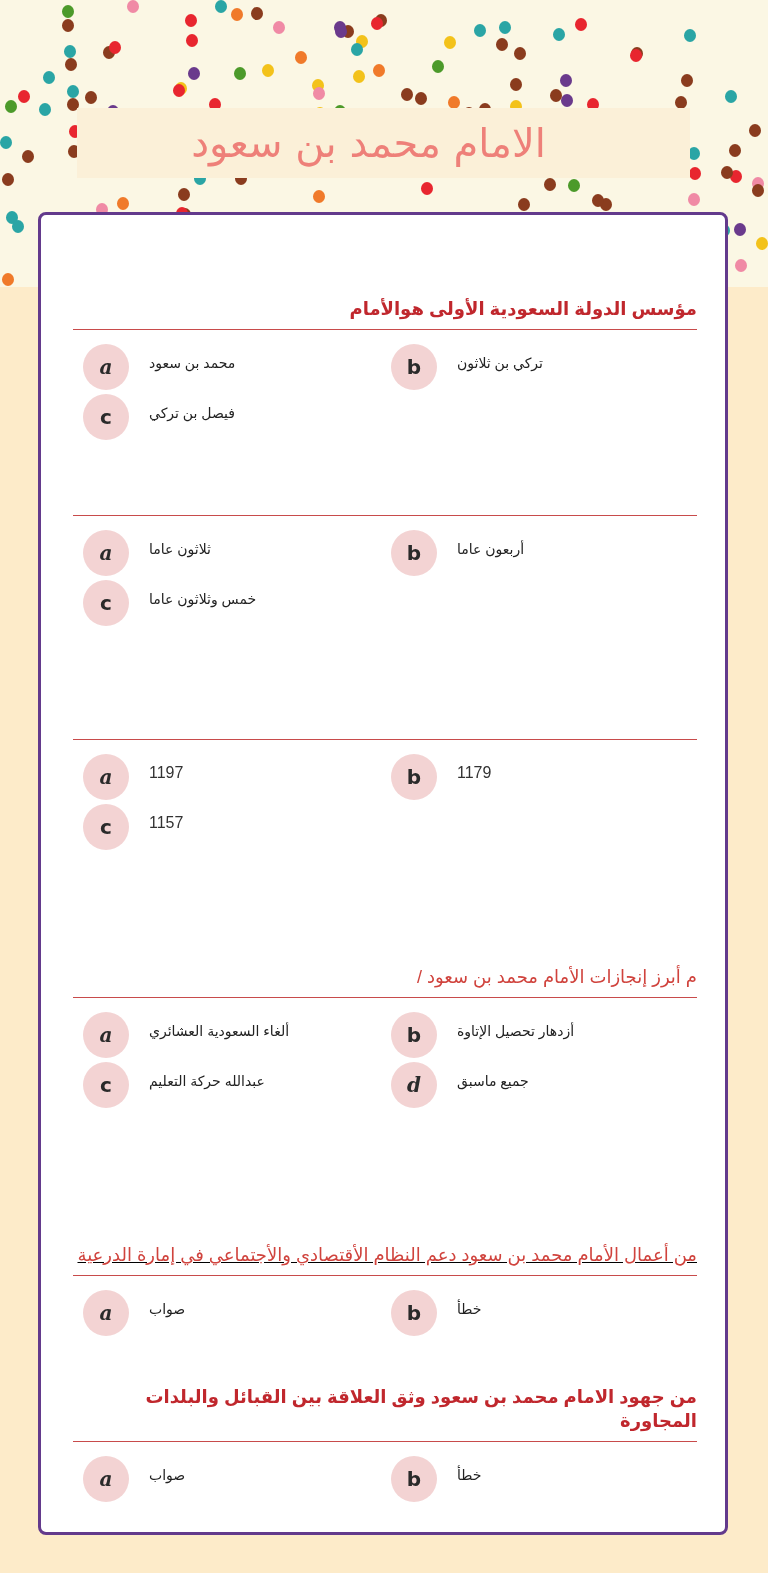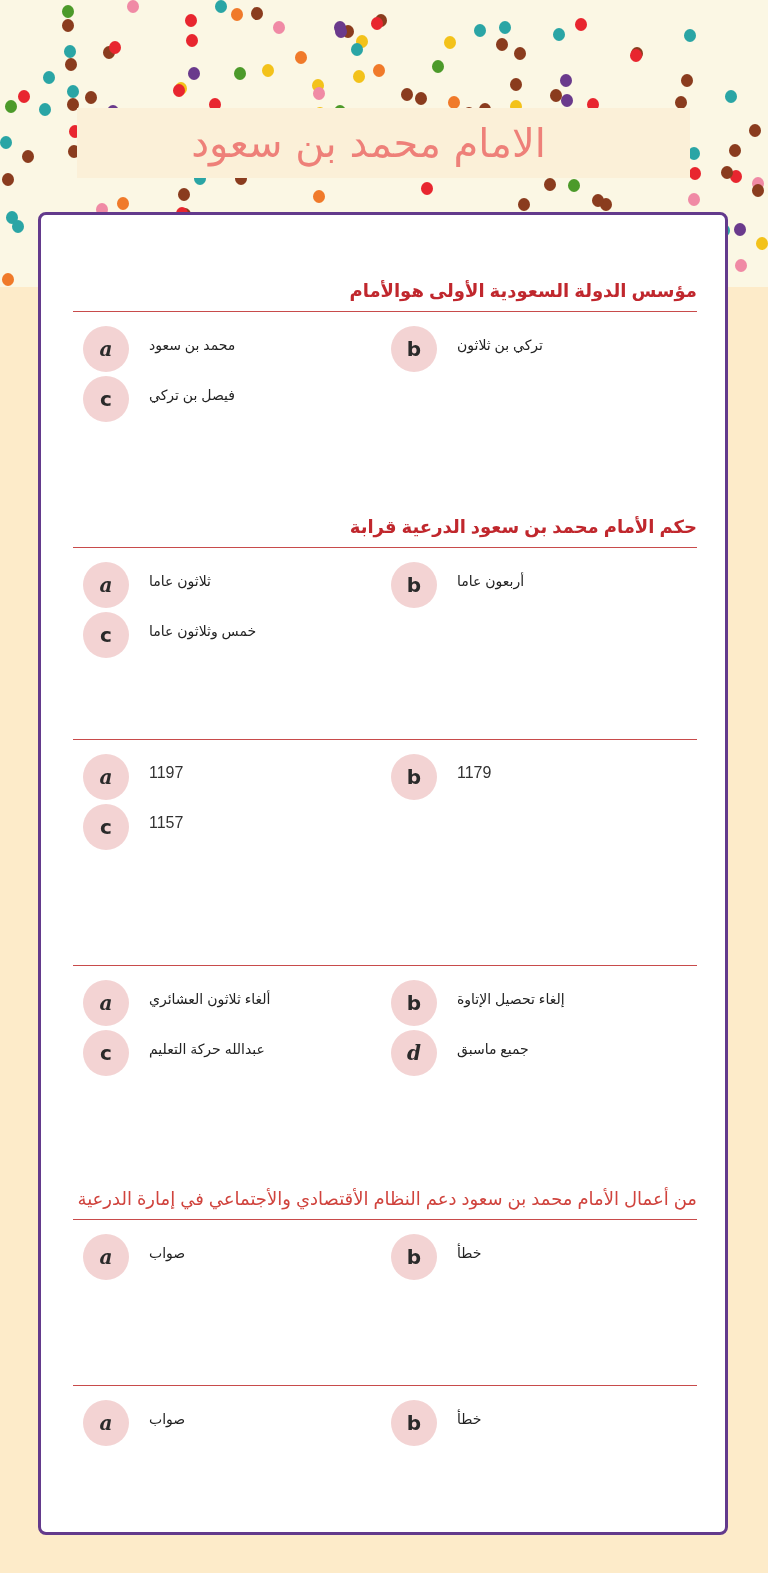--- a/index.html
+++ b/index.html
@@ -219,41 +219,40 @@
     <span class="dot" style="left: 2px; top: 273px; background: rgb(240, 122, 42);"></span>
     <span class="dot" style="left: 188px; top: 67px; background: rgb(106, 58, 140);"></span>
   </div>
 
 <div class="title-banner">
   <span class="title-text">الامام محمد بن سعود</span>
 </div>
 
 <div class="card">
 
-  <div class="question" style="top:64px;">
+  <div class="question" style="top:82px;">
     <div class="q-text">مؤسس الدولة السعودية الأولى هوالأمام</div>
     <div class="q-rule"></div>
     <div class="options">
       <div class="option" style="left:10px; top:0;">
         <span class="badge italic">a</span>
         <span class="opt-text">محمد بن سعود</span>
       </div>
       <div class="option" style="left:318px; top:0;">
         <span class="badge">b</span>
         <span class="opt-text">تركي بن ثلاثون</span>
       </div>
       <div class="option" style="left:10px; top:50px;">
         <span class="badge">c</span>
         <span class="opt-text">فيصل بن تركي</span>
       </div>
     </div>
   </div>
 
   <div class="question" style="top:300px;">
-    <div class="q-text">حكم الأمام محمد بن سعود الدرعية قرابة</div>
     <div class="q-rule"></div>
     <div class="options">
       <div class="option" style="left:10px; top:0;">
         <span class="badge italic">a</span>
         <span class="opt-text">ثلاثون عاما</span>
       </div>
       <div class="option" style="left:318px; top:0;">
         <span class="badge">b</span>
         <span class="opt-text">أربعون عاما</span>
       </div>
@@ -276,57 +275,59 @@
         <span class="opt-text num">1179</span>
       </div>
       <div class="option" style="left:10px; top:50px;">
         <span class="badge">c</span>
         <span class="opt-text num">1157</span>
       </div>
     </div>
   </div>
 
   <div class="question" style="top:750px;">
-    <div class="q-rule"></div>
-    <div class="options">
-      <div class="option" style="left:10px; top:0;">
-        <span class="badge italic">a</span>
-        <span class="opt-text">ألغاء ثلاثون العشائري</span>
-      </div>
-      <div class="option" style="left:318px; top:0;">
-        <span class="badge">b</span>
-        <span class="opt-text">إلغاء تحصيل الإتاوة</span>
+    <div class="q-text normal">م أبرز إنجازات الأمام محمد بن سعود /</div>
+    <div class="q-rule"></div>
+    <div class="options">
+      <div class="option" style="left:10px; top:0;">
+        <span class="badge italic">a</span>
+        <span class="opt-text">ألغاء السعودية العشائري</span>
+      </div>
+      <div class="option" style="left:318px; top:0;">
+        <span class="badge">b</span>
+        <span class="opt-text">أزدهار تحصيل الإتاوة</span>
       </div>
       <div class="option" style="left:10px; top:50px;">
         <span class="badge">c</span>
         <span class="opt-text">عبدالله حركة التعليم</span>
       </div>
       <div class="option" style="left:318px; top:50px;">
         <span class="badge italic">d</span>
         <span class="opt-text">جميع ماسبق</span>
       </div>
     </div>
   </div>
 
-  <div class="question" style="top:972px;">
+  <div class="question" style="top:1028px;text-decoration:underline;">
     <div class="q-text normal">من أعمال الأمام محمد بن سعود دعم النظام الأقتصادي والأجتماعي في إمارة الدرعية</div>
     <div class="q-rule"></div>
     <div class="options">
       <div class="option" style="left:10px; top:0;">
         <span class="badge italic">a</span>
         <span class="opt-text">صواب</span>
       </div>
       <div class="option" style="left:318px; top:0;">
         <span class="badge">b</span>
         <span class="opt-text">خطأ</span>
       </div>
     </div>
   </div>
 
   <div class="question" style="top:1170px;">
+    <div class="q-text">من جهود الامام محمد بن سعود وثق العلاقة بين القبائل والبلدات المجاورة</div>
     <div class="q-rule"></div>
     <div class="options">
       <div class="option" style="left:10px; top:0;">
         <span class="badge italic">a</span>
         <span class="opt-text">صواب</span>
       </div>
       <div class="option" style="left:318px; top:0;">
         <span class="badge">b</span>
         <span class="opt-text">خطأ</span>
       </div>

